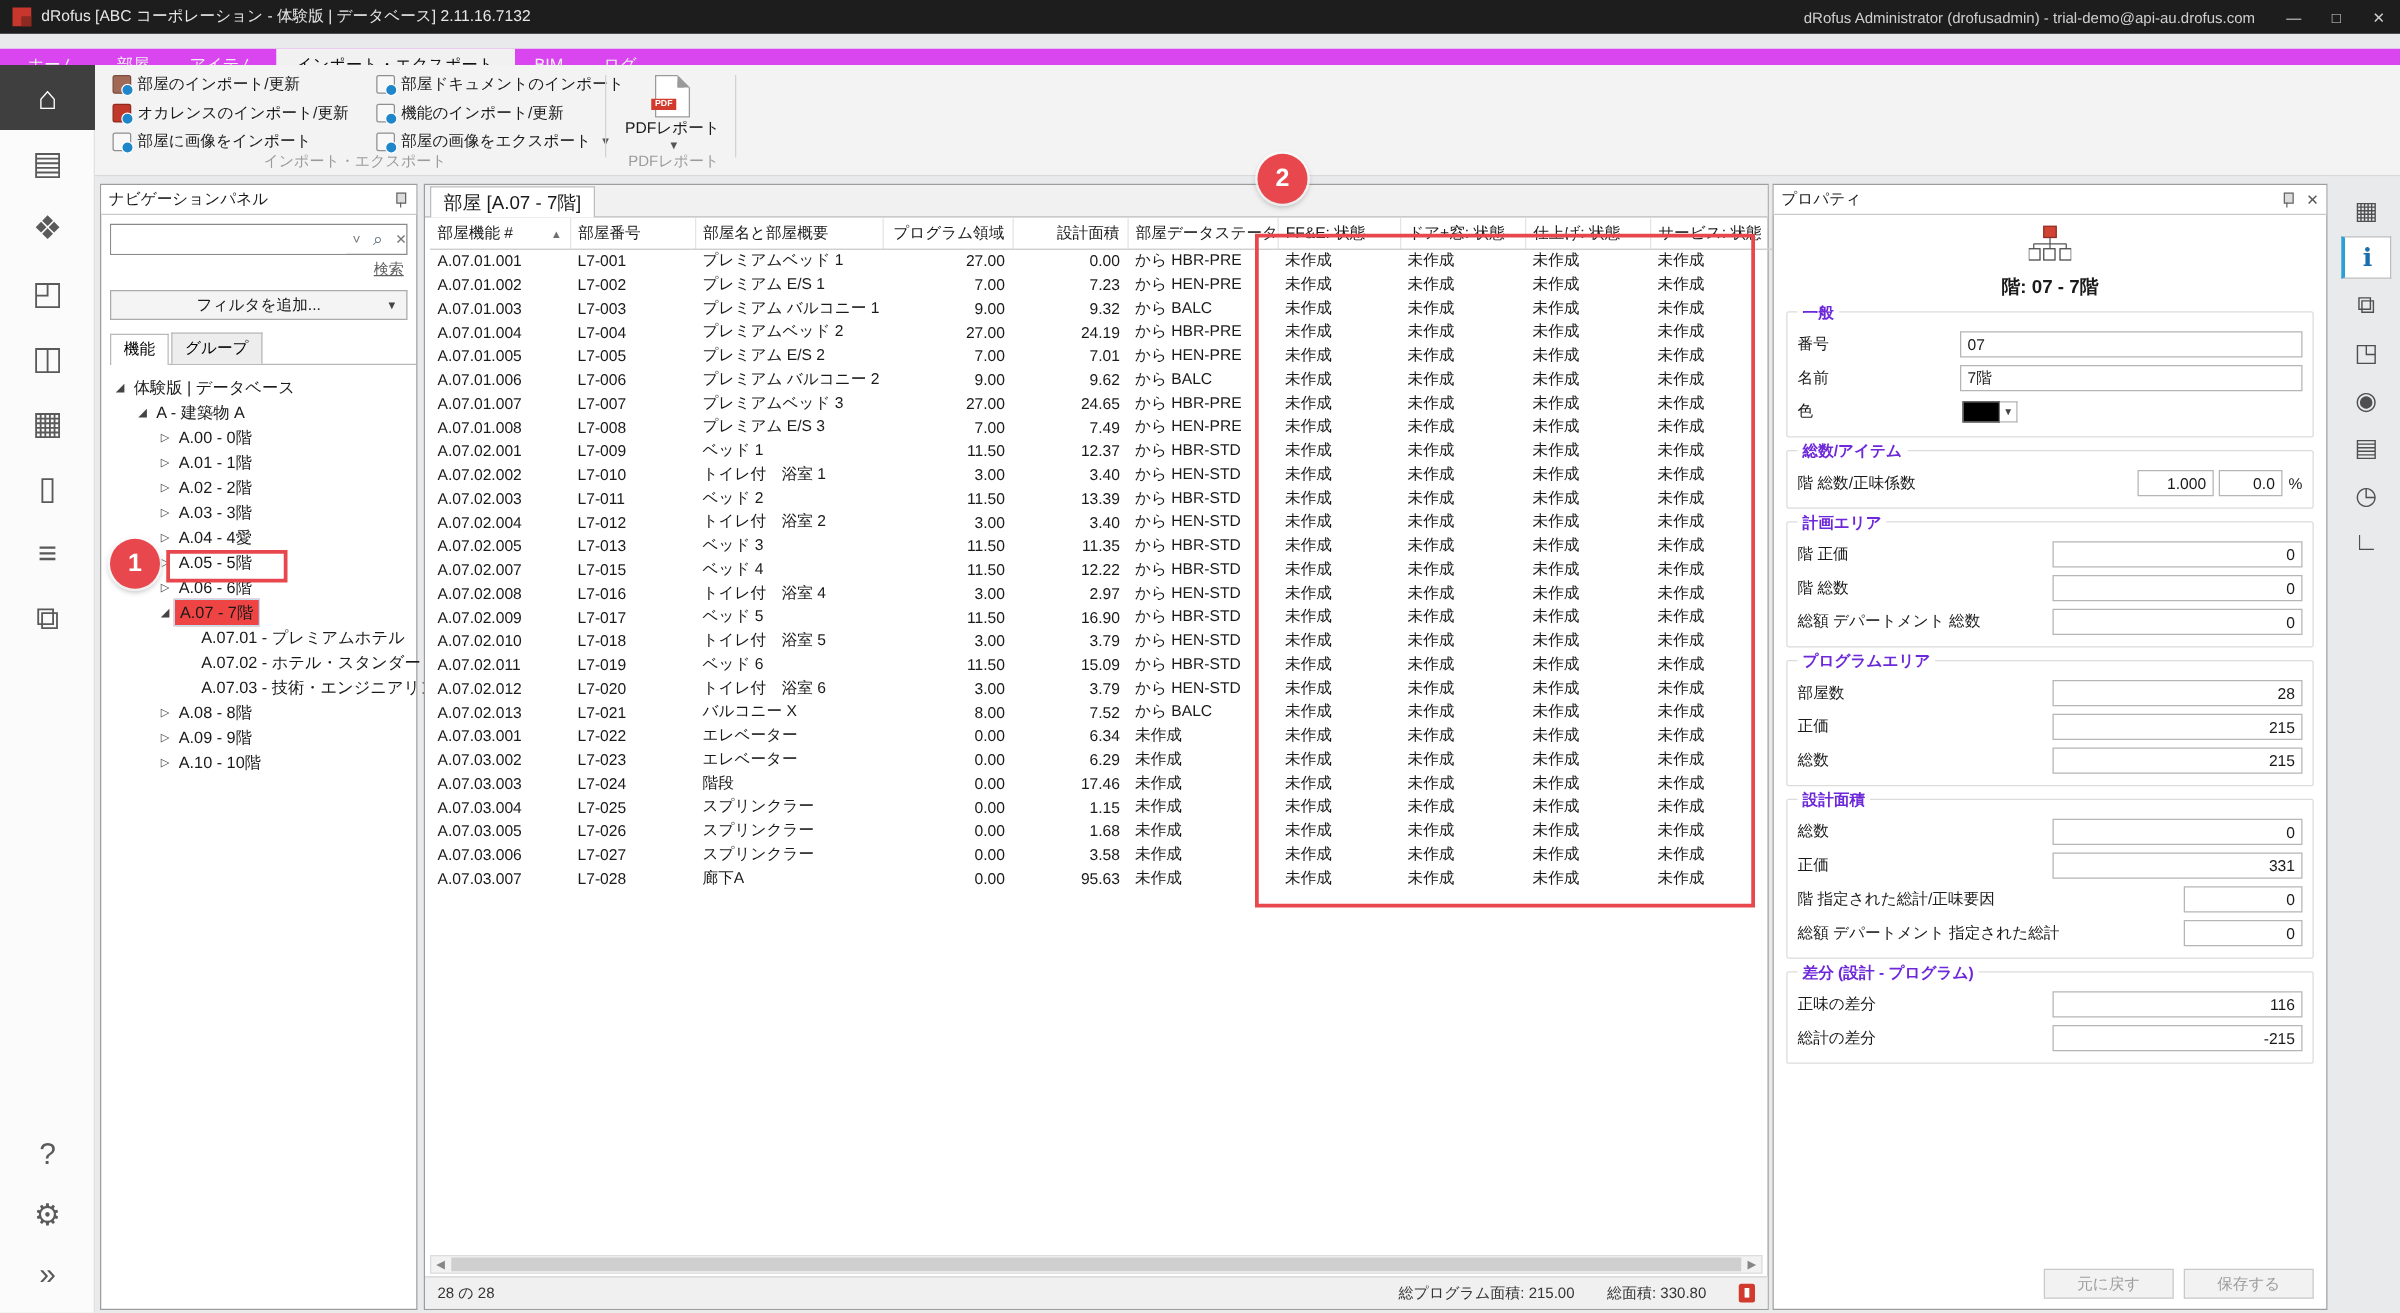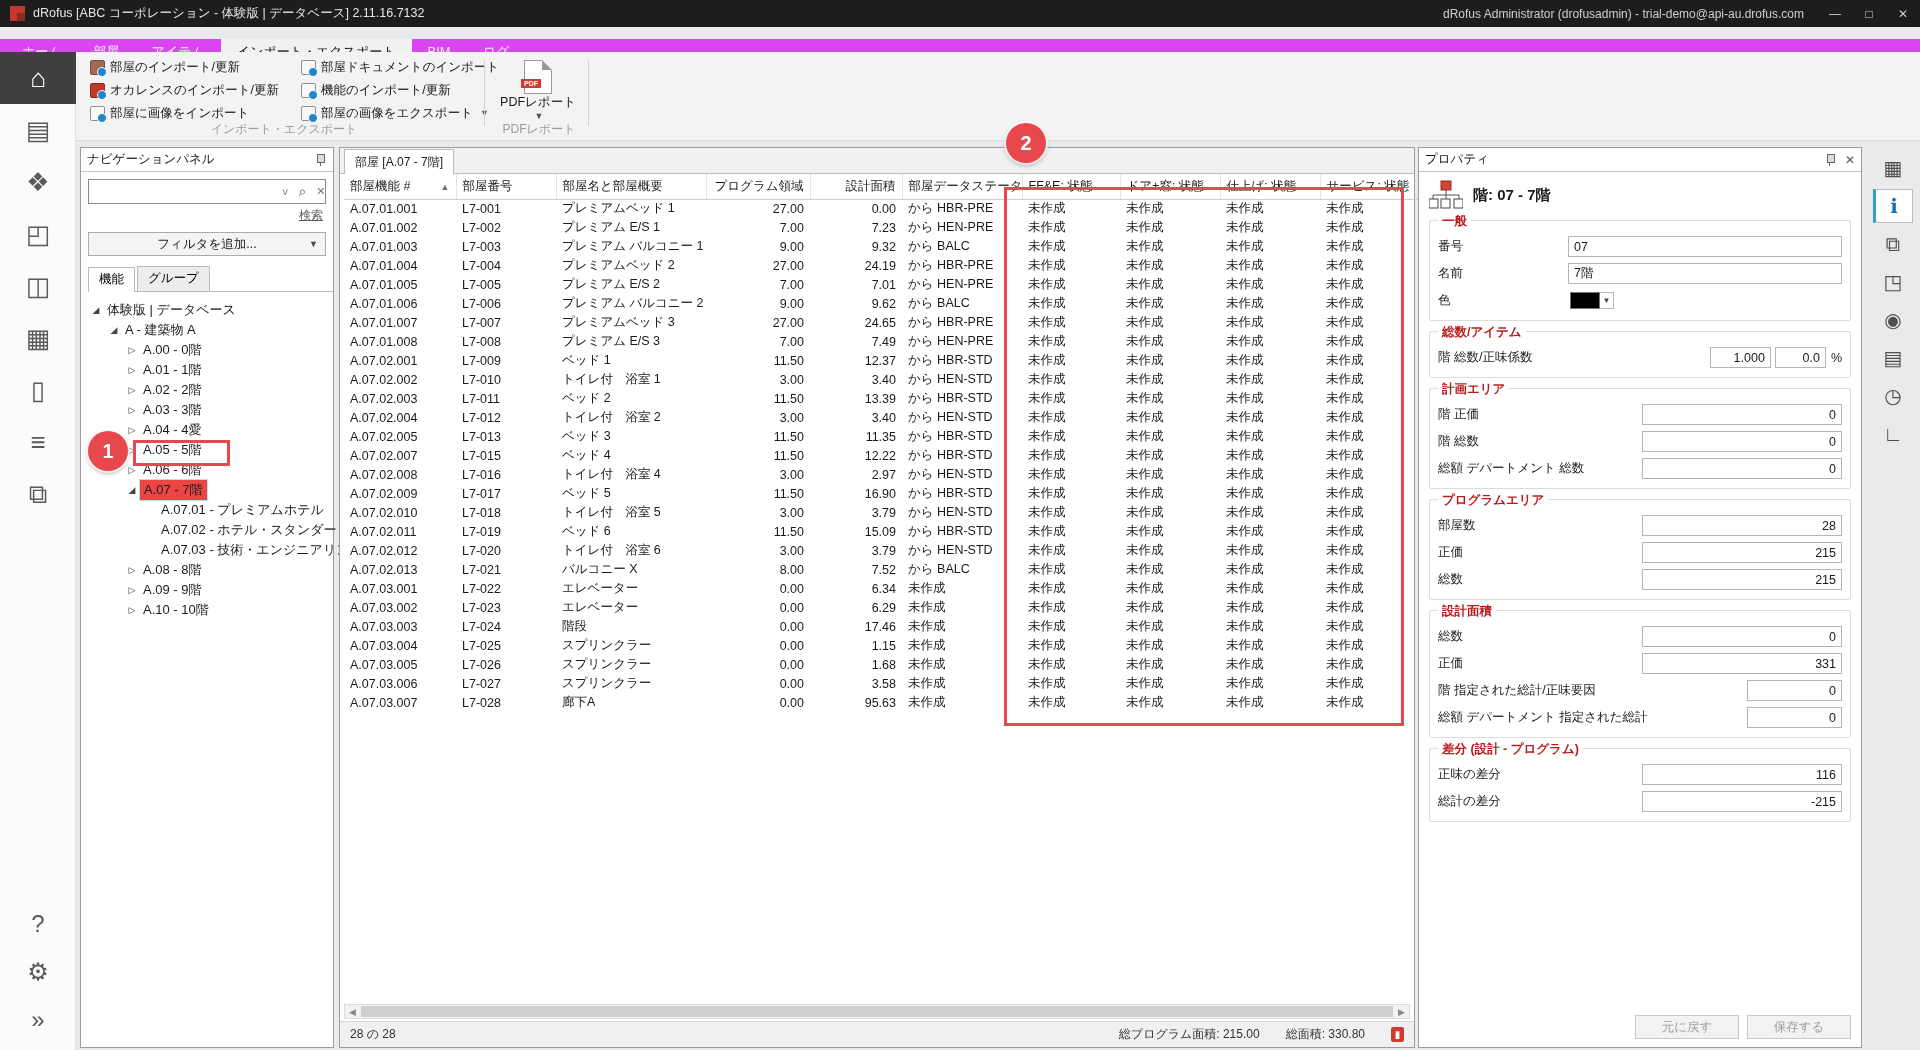--- a/index.html
+++ b/index.html
@@ -87,21 +87,21 @@
   .titem { height:20px; display:flex; align-items:center; font-size:13px; white-space:nowrap; }
   .texp { width:14px; text-align:center; font-size:9px; color:#444; flex:0 0 14px; }
   .tlabel { padding:1px 4px; }
   .titem.selected .tlabel { background:#ef4444; border:1px solid #bcdcf0; }
 
   
   #tablepanel { position:absolute; left:339px; top:147px; width:1076px; height:901px; background:#fff;
     border:1px solid #9d9d9d; }
   #tabstrip { height:26px; background:#f1f1f1; border-bottom:1px solid #bdbdbd; display:flex; align-items:flex-end; }
   #roomtab { height:25px; background:#fff; border:1px solid #bdbdbd; border-bottom:none; margin-left:4px;
-    padding:0 10px; display:flex; align-items:center; font-size:12px; position:relative; top:1px; }
+    padding:0 10px; display:flex; align-items:center; font-size:15px; position:relative; top:1px; }
   table#grid { border-collapse:collapse; table-layout:fixed; width:1070px; margin-left:4px; }
   #grid th { height:25px; font-weight:normal; font-size:12.5px; text-align:left; padding:0 6px;
     border-bottom:1px solid #cfcfcf; border-right:1px solid #e4e4e4; white-space:nowrap; overflow:hidden; }
   #grid th.r, #grid td.r { text-align:right; }
   #grid td { height:19px; font-size:12.5px; padding:0 6px; white-space:nowrap; overflow:hidden; }
   .sort-ind { color:#6f6f6f; font-size:9px; float:right; margin-top:4px; }
 
   #hscroll { position:absolute; left:4px; bottom:28px; width:1066px; height:15px; background:#f2f2f2;
     border:1px solid #dcdcdc; display:flex; align-items:center; }
   .harrow { width:15px; text-align:center; color:#868686; font-size:9px; }
@@ -110,26 +110,26 @@
     border-top:1px solid #d4d4d4; display:flex; align-items:center; font-size:12px; color:#333; }
   #tstatusbar .left { margin-left:10px; }
   #tstatusbar .spacer { flex:1; }
   #tstatusbar .item { margin-right:26px; }
   #sb-alert { width:13px; height:15px; background:#d23a2e; border-radius:2px; margin-right:10px;
     color:#fff; font-size:10px; font-weight:bold; text-align:center; line-height:15px; }
 
   
   #propspanel { position:absolute; left:1418px; top:147px; width:444px; height:901px; background:#fff;
     border:1px solid #9d9d9d; }
-  #prop-header { display:flex; align-items:center; gap:10px; padding:8px 10px 4px 10px; }
+  #prop-header { display:flex; align-items:center; gap:10px; padding:8px 10px 4px 10px;flex-direction:column; }
   #prop-title { font-size:15px; font-weight:bold; }
   .psection { margin:6px 10px 10px 10px; border:1px solid #dcdcdc; border-radius:2px; position:relative;
     padding:12px 8px 6px 8px; }
   .psection > .stitle { position:absolute; top:-8px; left:8px; background:#fff; padding:0 4px;
-    color:#b91c1c; font-size:12.5px; font-weight:bold; }
+    color:#6d28d9; font-size:12.5px; font-weight:bold; }
   .prow { display:flex; align-items:center; height:27px; }
   .prow .plabel { flex:1; font-size:12.5px; white-space:nowrap; overflow:hidden; }
   .pinput { height:21px; border:1px solid #b5b5b5; background:#fff; font-size:12.5px; padding:0 5px;
     display:flex; align-items:center; }
   .pinput.num { justify-content:flex-end; width:200px; }
   .pinput.num-s { justify-content:flex-end; width:95px; }
   .pinput.text { width:274px; }
   .pinput.d1 { justify-content:flex-end; width:61px; margin-right:4px; }
   .pinput.d2 { justify-content:flex-end; width:51px; margin-right:5px; }
   .psuffix { font-size:12.5px; }

